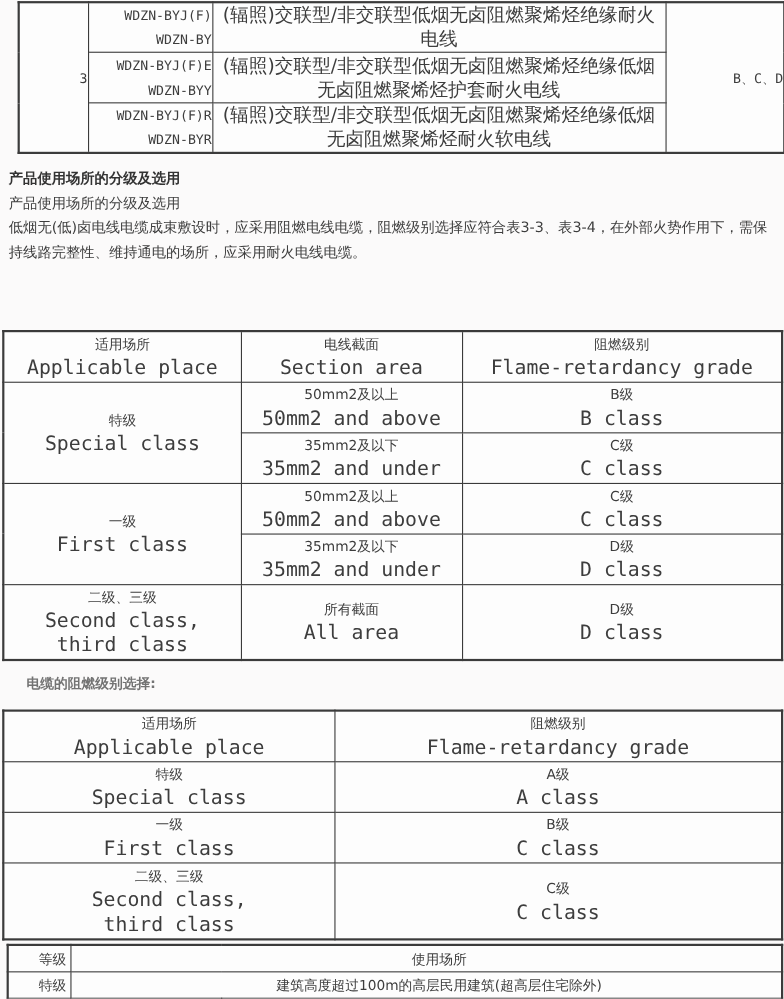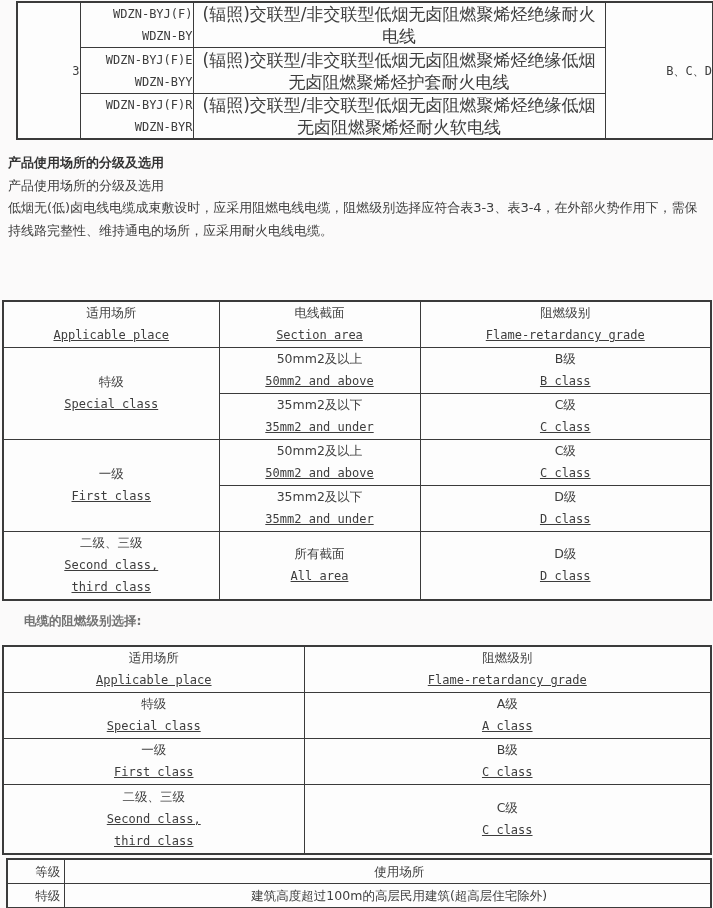--- a/index.html
+++ b/index.html
@@ -18,21 +18,21 @@
     border: 2px solid #3b3b3b;
   }
   .tbl td {
     border: 1px solid #3b3b3b;
     text-align: center;
     vertical-align: middle;
     padding: 0;
     overflow: hidden;
   }
   .zh  { font-size: 12.5px; line-height: 22px; font-family: "DejaVu Sans", sans-serif; }
-  .en  { font-size: 12px;  line-height: 22px; font-family: "DejaVu Sans Mono", monospace; text-decoration: underline; }
+  .en  { font-size: 18px;  line-height: 22px; font-family: "DejaVu Sans Mono", monospace; }
   .mono{ font-size: 12px;  line-height: 22px; font-family: "DejaVu Sans Mono", monospace; text-align: right; }
   .desc{ font-size: 17px; line-height: 22px; padding: 0 6px; }
 
   
   .t1 { left: 16px; top: 1px; width: 696px; }
 
   
   .text-block {
     position: absolute;
     left: 8px; top: 152px; width: 702px;

